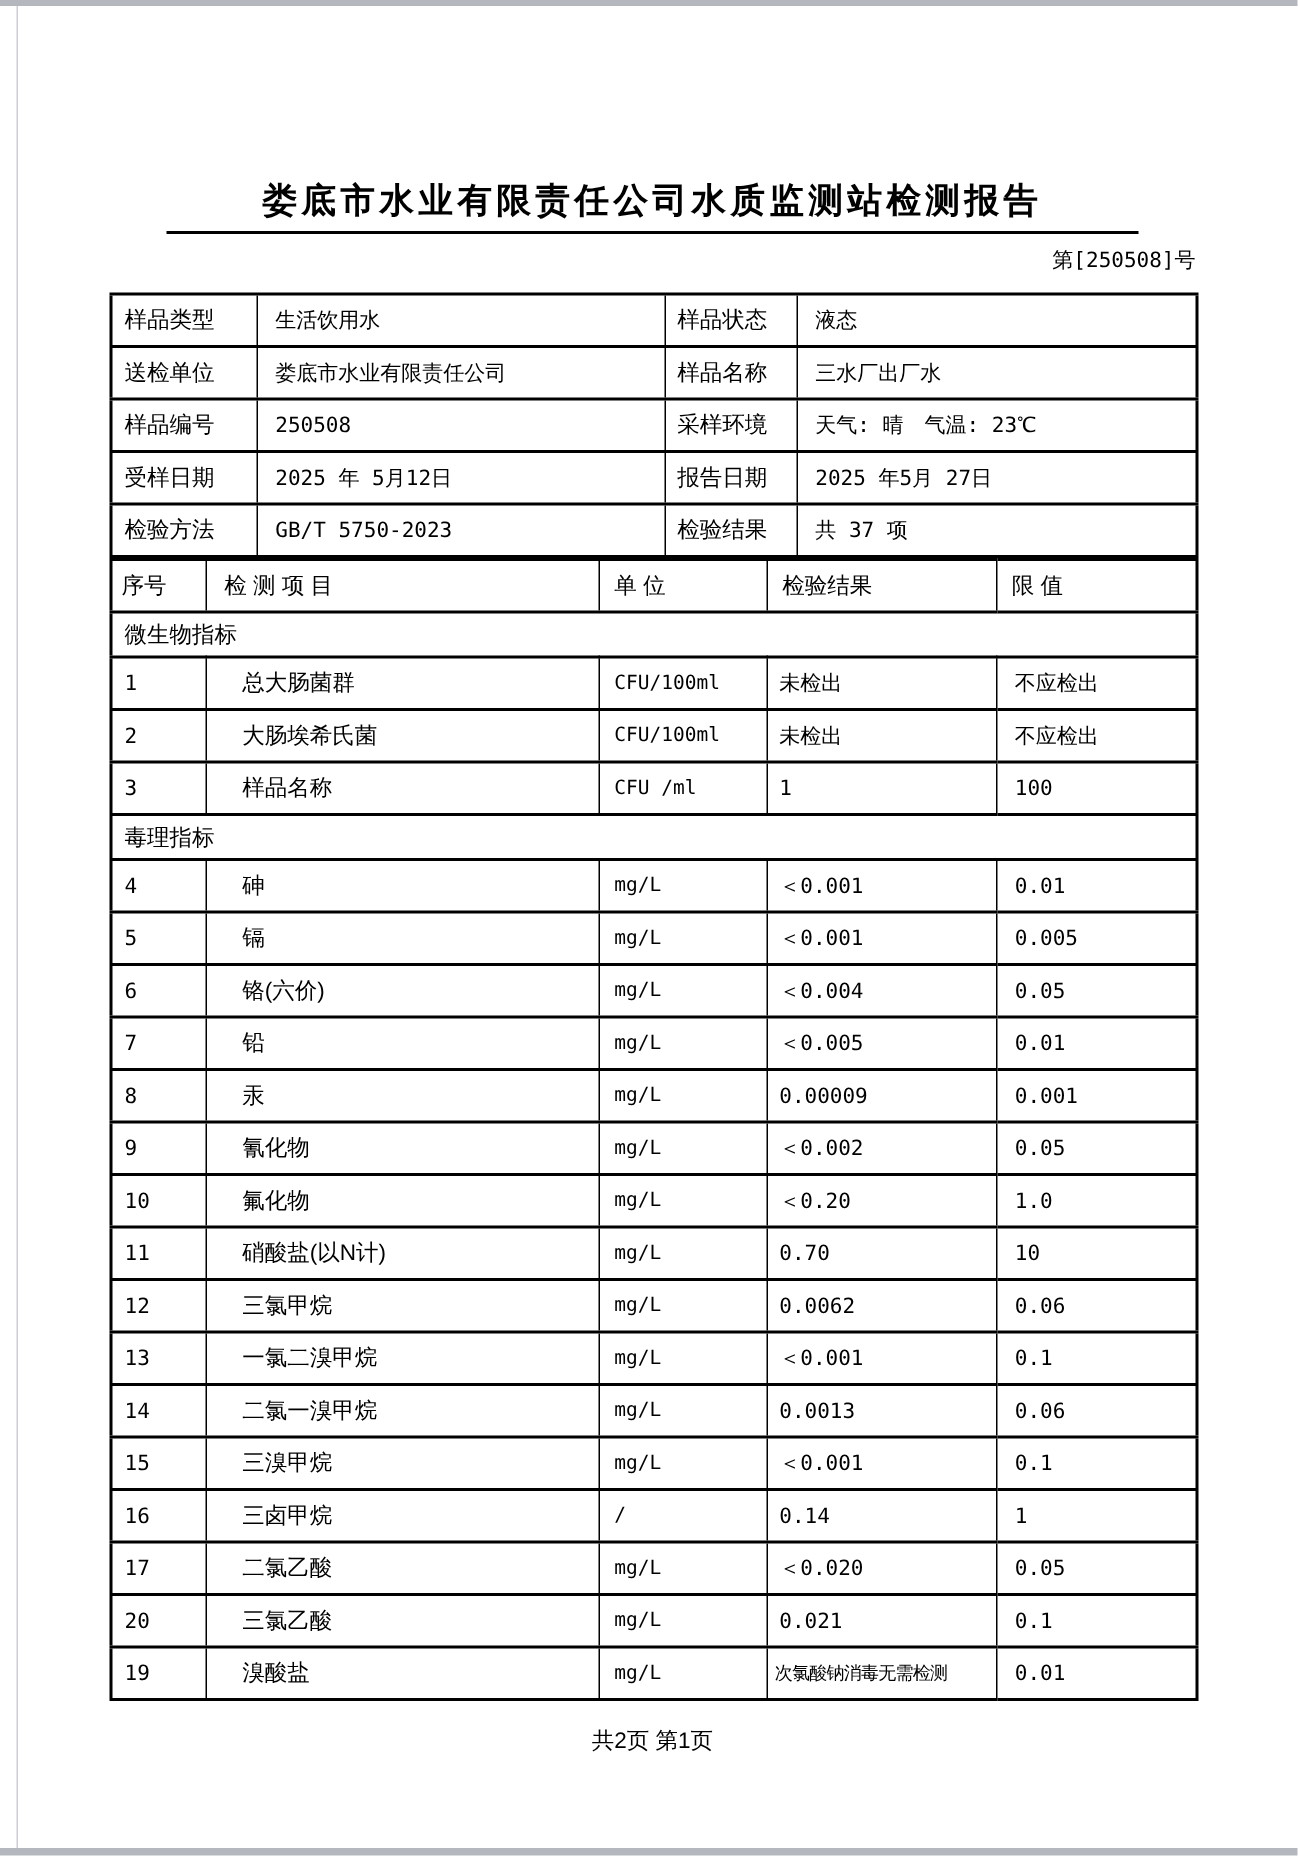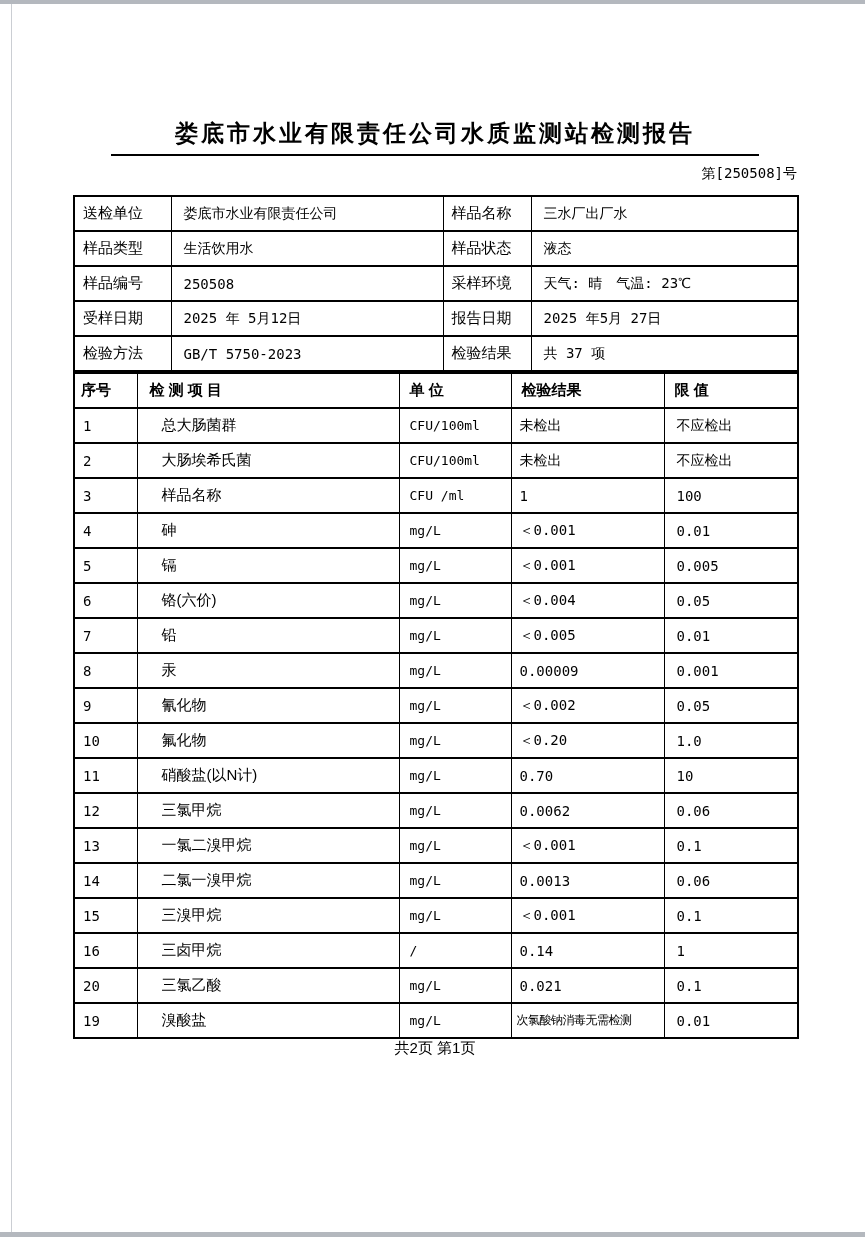--- a/index.html
+++ b/index.html
@@ -49,33 +49,33 @@
 
   
   .info-table tr { height: 35px; }
   .info-table td.label { font-size: 15px; padding-left: 8px; }
   .info-table td.value { font-family: "DejaVu Sans Mono", monospace; font-size: 14px; padding-left: 12px; }
 
   
   .results-table tr { height: 35px; }
   .results-table tr.head { height: 35px; }
   .results-table tr.section { height: 30px; }
-  .results-table th { font-size: 15px; font-weight: bold; }
+  .results-table th { font-size: 15px; }
   .results-table th.c0 { padding-left: 6px; }
   .results-table th.c1 { padding-left: 12px; }
   .results-table td.section-cell { font-size: 15px; padding-left: 8px; }
   .results-table td.c0 { font-family: "DejaVu Sans Mono", monospace; font-size: 14px; padding-left: 8px; }
   .results-table td.c1 { font-size: 15px; padding-left: 24px; }
   .results-table td.c2 { font-family: "DejaVu Sans Mono", monospace; font-size: 13px; padding-left: 10px; }
   .results-table td.c3 { font-family: "DejaVu Sans Mono", monospace; font-size: 14px; padding-left: 8px; }
   .results-table td.c4 { font-family: "DejaVu Sans Mono", monospace; font-size: 14px; padding-left: 12px; }
   .results-table td.small { font-size: 12px; padding-left: 5px; letter-spacing: -0.5px; }
 
   .page-footer {
-    text-align: center; 
+    text-align: center; margin-top: 17px;
     font-size: 15px;
   }
 </style>
 </head>
 <body>
 
 <div class="top-edge"></div>
 <div class="left-edge"></div>
 <div class="bottom-edge"></div>
 
@@ -87,30 +87,30 @@
 
   <table class="info-table">
     <colgroup>
       <col style="width:97px">
         <col style="width:272px">
         <col style="width:88px">
         <col style="width:267px">
     </colgroup>
     <tbody id="info-body">
         <tr>
+          <td class="label">样品类型</td>
+          <td class="value">生活饮用水</td>
+          <td class="label">样品状态</td>
+          <td class="value">液态</td>
+        </tr>
+        <tr>
           <td class="label">送检单位</td>
           <td class="value">娄底市水业有限责任公司</td>
           <td class="label">样品名称</td>
           <td class="value">三水厂出厂水</td>
-        </tr>
-        <tr>
-          <td class="label">样品类型</td>
-          <td class="value">生活饮用水</td>
-          <td class="label">样品状态</td>
-          <td class="value">液态</td>
         </tr>
         <tr>
           <td class="label">样品编号</td>
           <td class="value">250508</td>
           <td class="label">采样环境</td>
           <td class="value">天气: 晴　气温: 23℃</td>
         </tr>
         <tr>
           <td class="label">受样日期</td>
           <td class="value">2025 年 5月12日</td>
@@ -135,20 +135,23 @@
         <col style="width:134px">
     </colgroup>
     <tbody id="results-body">
       <tr class="head" id="results-head-row">
           <th class="c0">序号</th>
           <th class="c1">检 测 项 目</th>
           <th class="c2">单  位</th>
           <th class="c3">检验结果</th>
           <th class="c4">限  值</th>
         </tr>
+    <tr class="section">
+          <td colspan="5" class="section-cell">微生物指标</td>
+        </tr>
         <tr>
           <td class="c0">1</td>
           <td class="c1">总大肠菌群</td>
           <td class="c2">CFU/100ml</td>
           <td class="c3">未检出</td>
           <td class="c4">不应检出</td>
         </tr>
         <tr>
           <td class="c0">2</td>
           <td class="c1">大肠埃希氏菌</td>
@@ -156,20 +159,23 @@
           <td class="c3">未检出</td>
           <td class="c4">不应检出</td>
         </tr>
         <tr>
           <td class="c0">3</td>
           <td class="c1">样品名称</td>
           <td class="c2">CFU /ml</td>
           <td class="c3">1</td>
           <td class="c4">100</td>
         </tr>
+        <tr class="section">
+          <td colspan="5" class="section-cell">毒理指标</td>
+        </tr>
         <tr>
           <td class="c0">4</td>
           <td class="c1">砷</td>
           <td class="c2">mg/L</td>
           <td class="c3">＜0.001</td>
           <td class="c4">0.01</td>
         </tr>
         <tr>
           <td class="c0">5</td>
           <td class="c1">镉</td>
@@ -248,20 +254,27 @@
           <td class="c4">0.1</td>
         </tr>
         <tr>
           <td class="c0">16</td>
           <td class="c1">三卤甲烷</td>
           <td class="c2">/</td>
           <td class="c3">0.14</td>
           <td class="c4">1</td>
         </tr>
         <tr>
+          <td class="c0">17</td>
+          <td class="c1">二氯乙酸</td>
+          <td class="c2">mg/L</td>
+          <td class="c3">＜0.020</td>
+          <td class="c4">0.05</td>
+        </tr>
+        <tr>
           <td class="c0">20</td>
           <td class="c1">三氯乙酸</td>
           <td class="c2">mg/L</td>
           <td class="c3">0.021</td>
           <td class="c4">0.1</td>
         </tr>
         <tr>
           <td class="c0">19</td>
           <td class="c1">溴酸盐</td>
           <td class="c2">mg/L</td>

